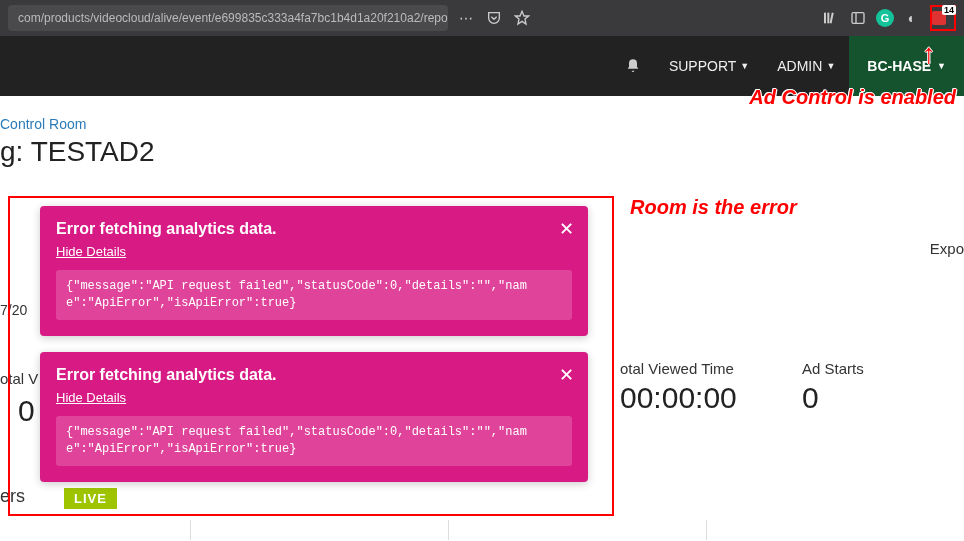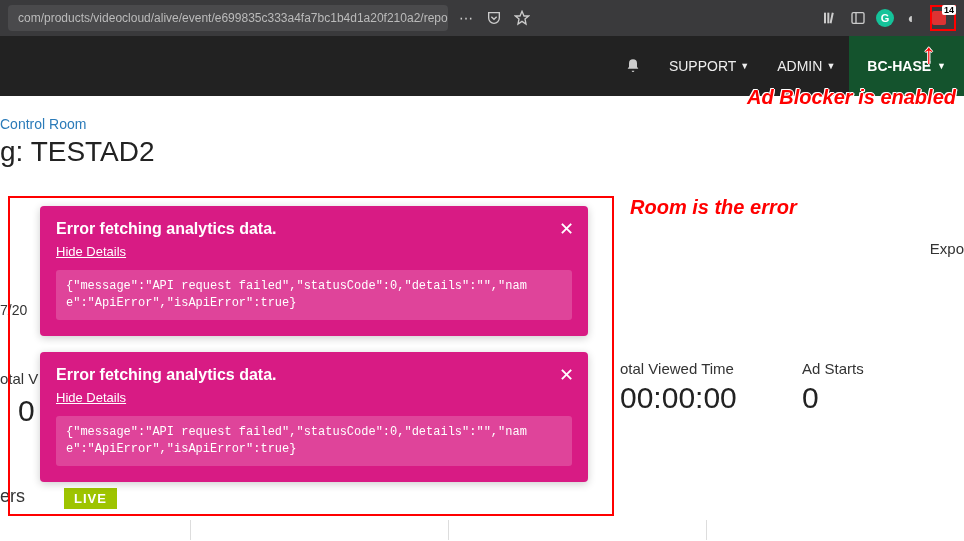--- a/index.html
+++ b/index.html
@@ -114,21 +114,21 @@
     <span>ADMIN</span>
     <span class="caret">▼</span>
   </div>
   <div class="user-pill">
     <span>BC-HASE</span>
     <span class="caret" style="margin-left:6px">▼</span>
   </div>
 </div>
 
 <div class="annotation-arrow">↑</div>
-<div class="annotation-text1">Ad Blocker is enabled</div>
+<div class="annotation-text1">Ad Control is enabled</div>
 <div class="annotation-text2">Room is the error</div>
 
 <div class="content">
   <div class="breadcrumb">Control Room</div>
   <div class="page-title">
     <span>g: </span><span>TESTAD2</span>
   </div>
 </div>
 
 <div class="export">Expo</div>

